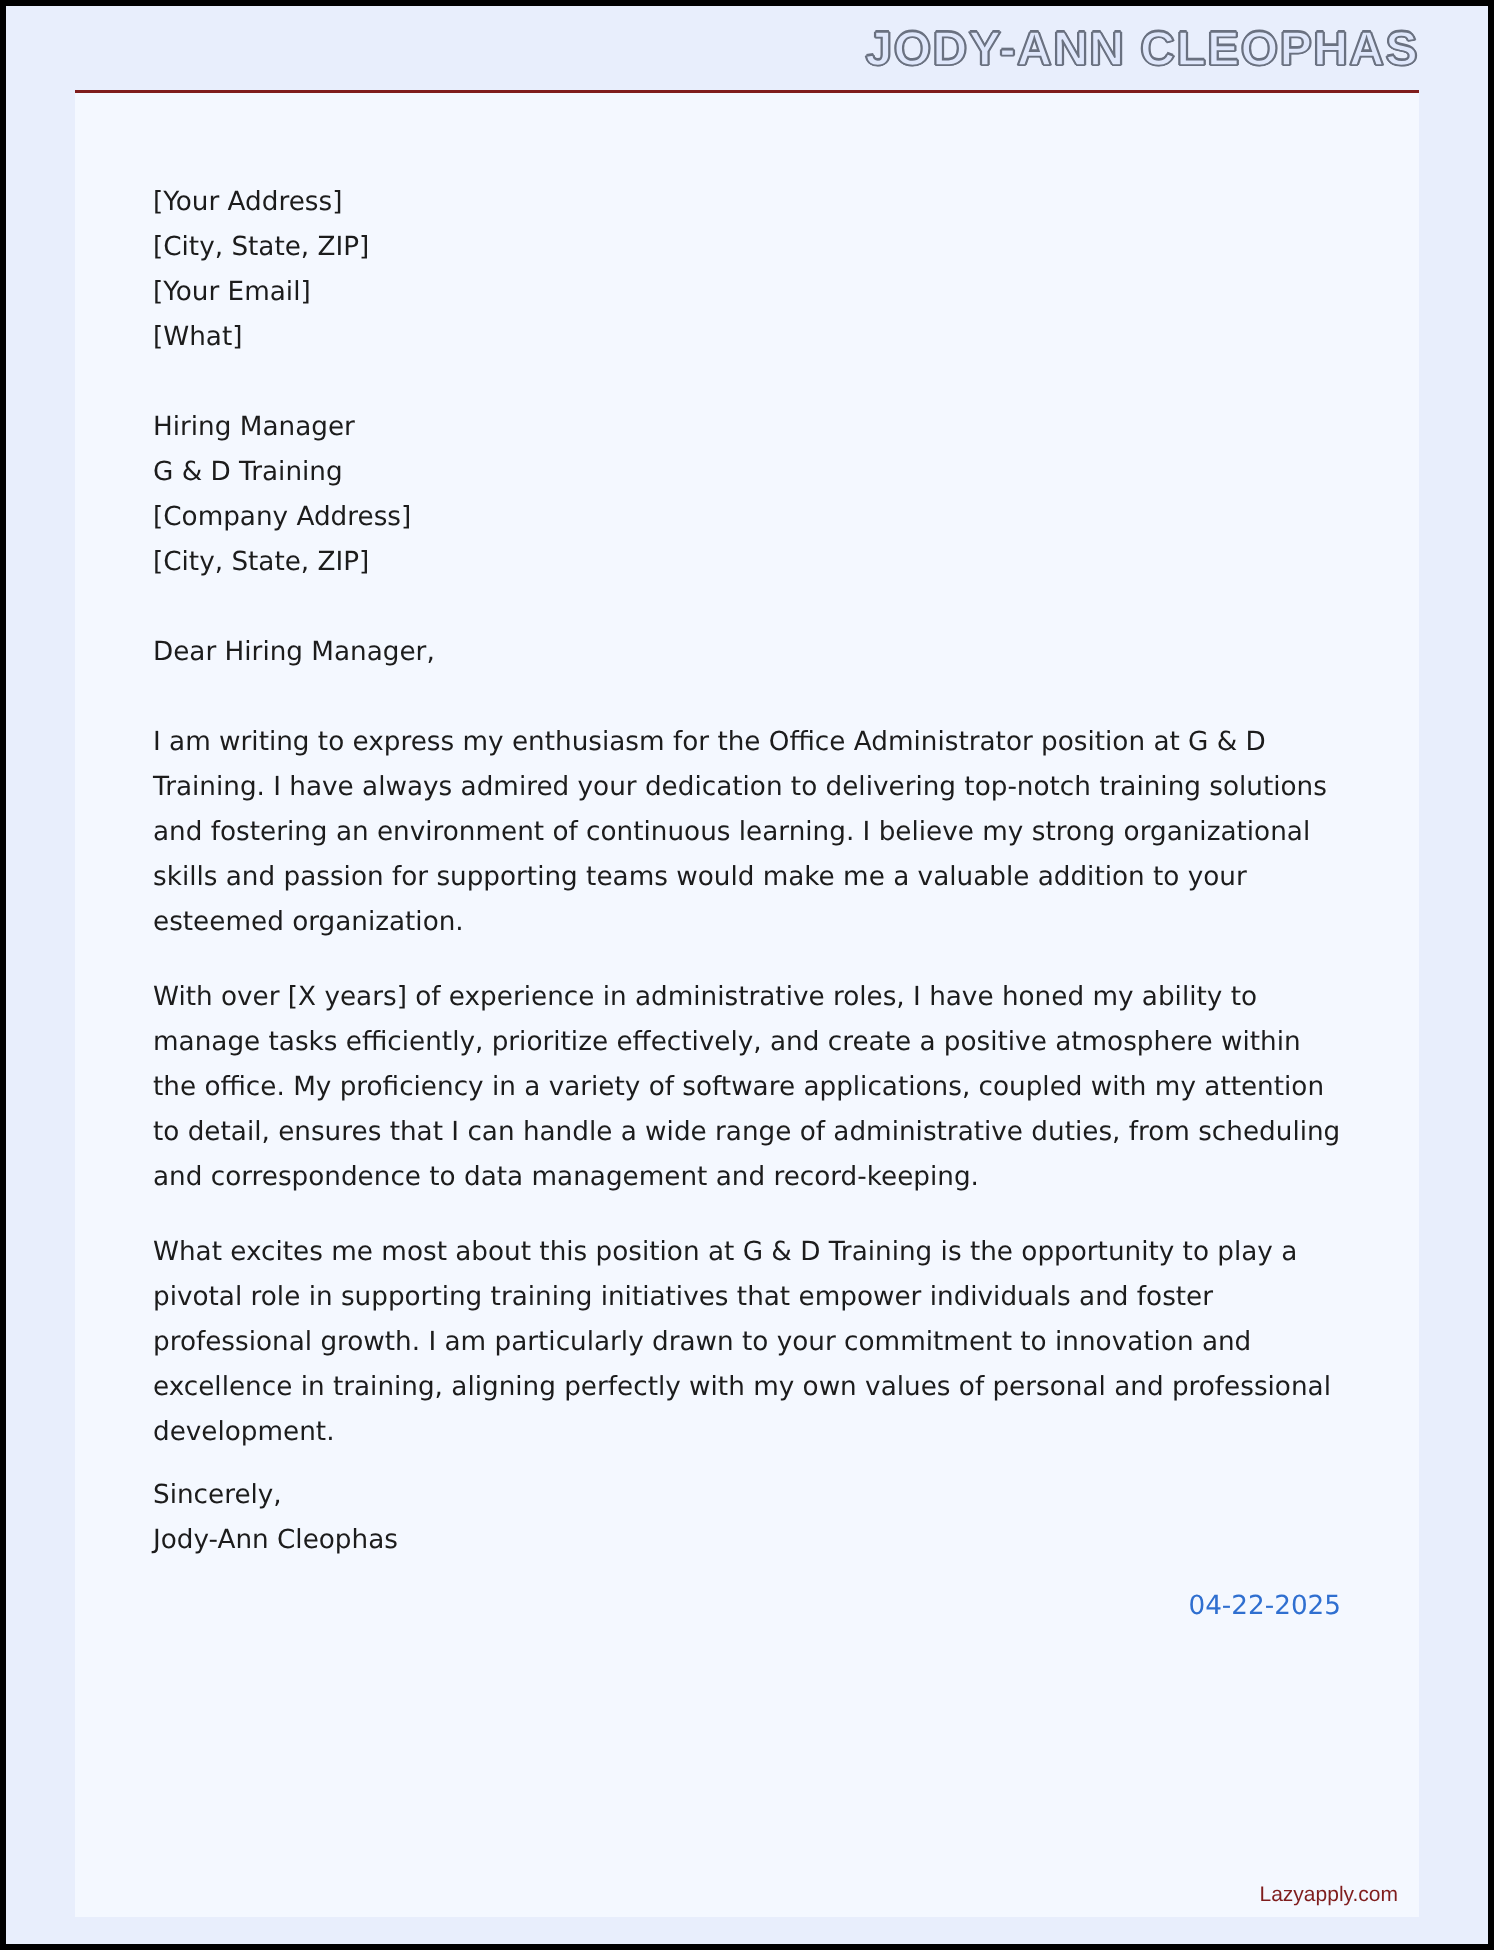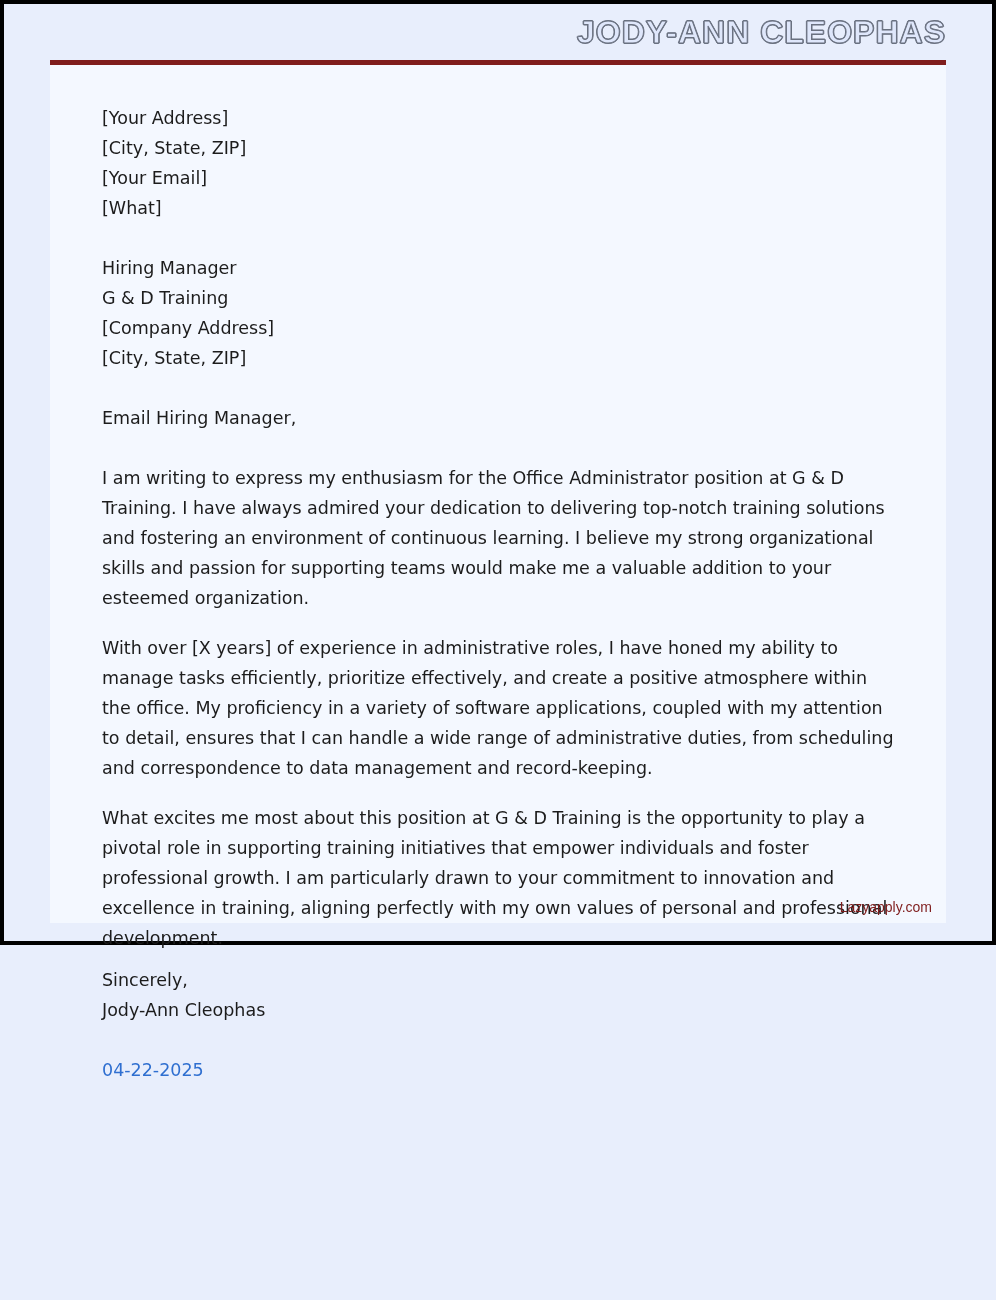--- a/index.html
+++ b/index.html
@@ -10,21 +10,21 @@
     width: 996px;
     height: 1300px;
     background: #e8eefc;
     font-family: "DejaVu Sans", sans-serif;
     color: #1a1a1a;
     overflow: hidden;
   }
   .page {
     position: relative;
     width: 996px;
-    height: 945px;
+    height: 1300px;
     background: #e8eefc;
     border: 4px solid #000000;
     box-sizing: border-box;
   }
   .header {
     height: 56px;
     display: flex;
     align-items: center;
     justify-content: flex-end;
     padding-right: 46px;
@@ -43,23 +43,23 @@
        0 -1px 0 #6a7180;
     font-family: "Liberation Sans", sans-serif;
   }
   .letter {
     position: absolute;
     left: 46px;
     top: 56px;
     right: 46px;
     bottom: 18px;
     background: #f4f8ff;
-    border-top: 5px solid #7f1d1d;
+    border-top: 2px solid #7f1d1d;
     box-sizing: border-box;
-    padding: 38px 52px 10px 52px;
+    padding: 58px 52px 10px 52px;
   }
   .block {
     font-size: 17.5px;
     line-height: 30px;
     color: #1c1c1c;
   }
   .line {
     white-space: pre-wrap;
   }
   .spacer {
@@ -72,24 +72,25 @@
     margin: 0;
     text-align: left;
   }
   .para + .para {
     margin-top: 20px;
   }
   .sign-block {
     margin-top: 12px;
   }
   .date {
-    margin-top: 30px;
+    margin-top: 14px;
     font-size: 17.5px;
     line-height: 30px;
     color: #2f6fd0;
+    text-align: right;
   }
   .footer-brand {
     position: absolute;
     right: 14px;
     bottom: 8px;
     font-size: 14px;
     color: #7f1d1d;
     font-family: "Liberation Sans", sans-serif;
   }
 </style>
@@ -115,21 +116,21 @@
 
     <div class="block">
       <div class="line">Hiring Manager</div>
       <div class="line">G &amp; D Training</div>
       <div class="line">[Company Address]</div>
       <div class="line">[City, State, ZIP]</div>
     </div>
 
     <div class="spacer"></div>
 
-    <div class="block">Email Hiring Manager,</div>
+    <div class="block">Dear Hiring Manager,</div>
 
     <div class="spacer"></div>
 
     <p class="para">I am writing to express my enthusiasm for the Office Administrator position at G &amp; D Training. I have always admired your dedication to delivering top-notch training solutions and fostering an environment of continuous learning. I believe my strong organizational skills and passion for supporting teams would make me a valuable addition to your esteemed organization.</p>
     <p class="para">With over [X years] of experience in administrative roles, I have honed my ability to manage tasks efficiently, prioritize effectively, and create a positive atmosphere within the office. My proficiency in a variety of software applications, coupled with my attention to detail, ensures that I can handle a wide range of administrative duties, from scheduling and correspondence to data management and record-keeping.</p>
     <p class="para">What excites me most about this position at G &amp; D Training is the opportunity to play a pivotal role in supporting training initiatives that empower individuals and foster professional growth. I am particularly drawn to your commitment to innovation and excellence in training, aligning perfectly with my own values of personal and professional development.</p>
 
     <div class="block sign-block">
       <div class="line">Sincerely,</div>
       <div class="line">Jody-Ann Cleophas</div>

